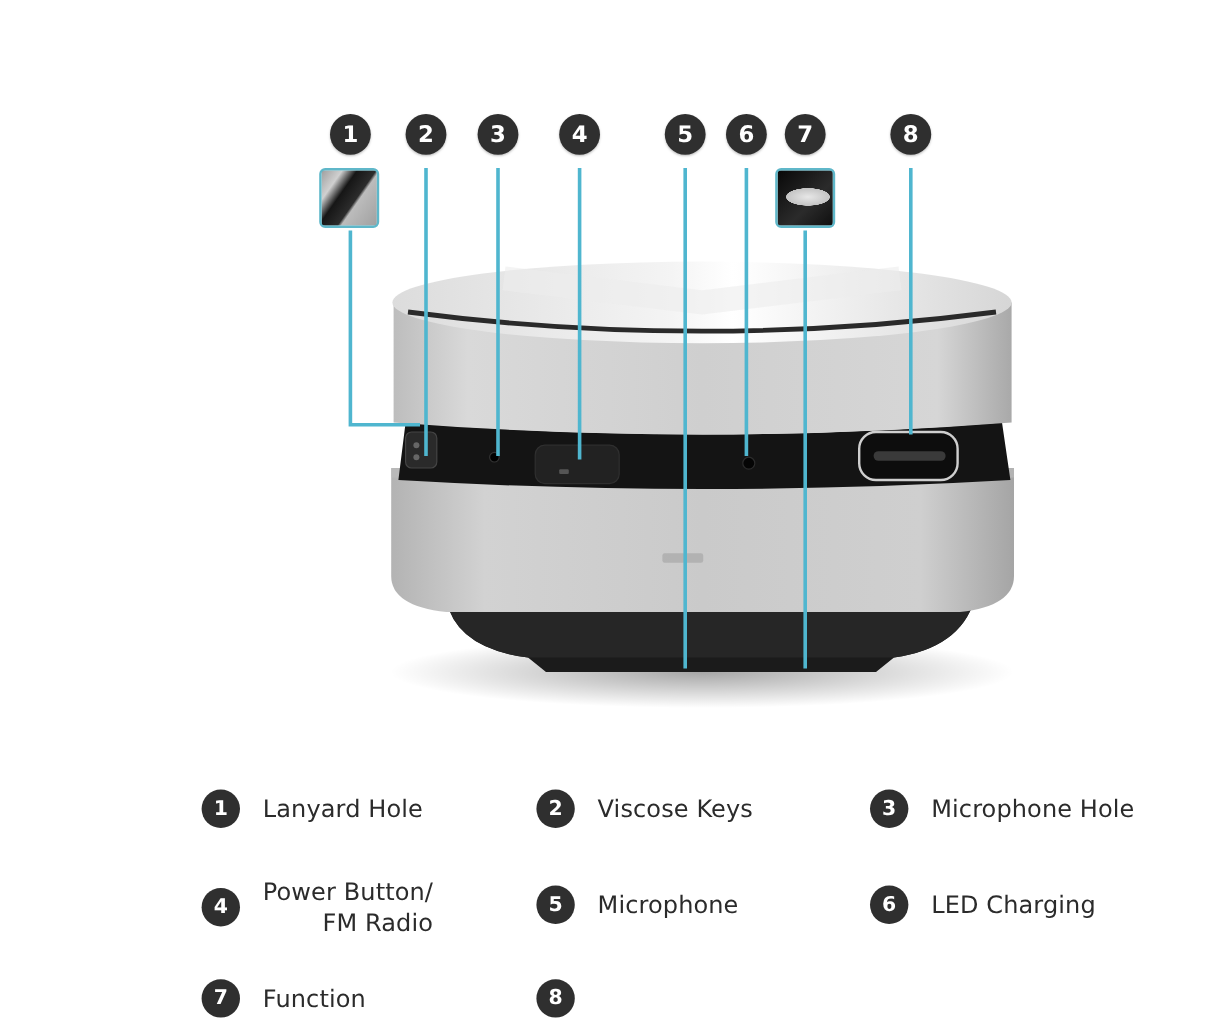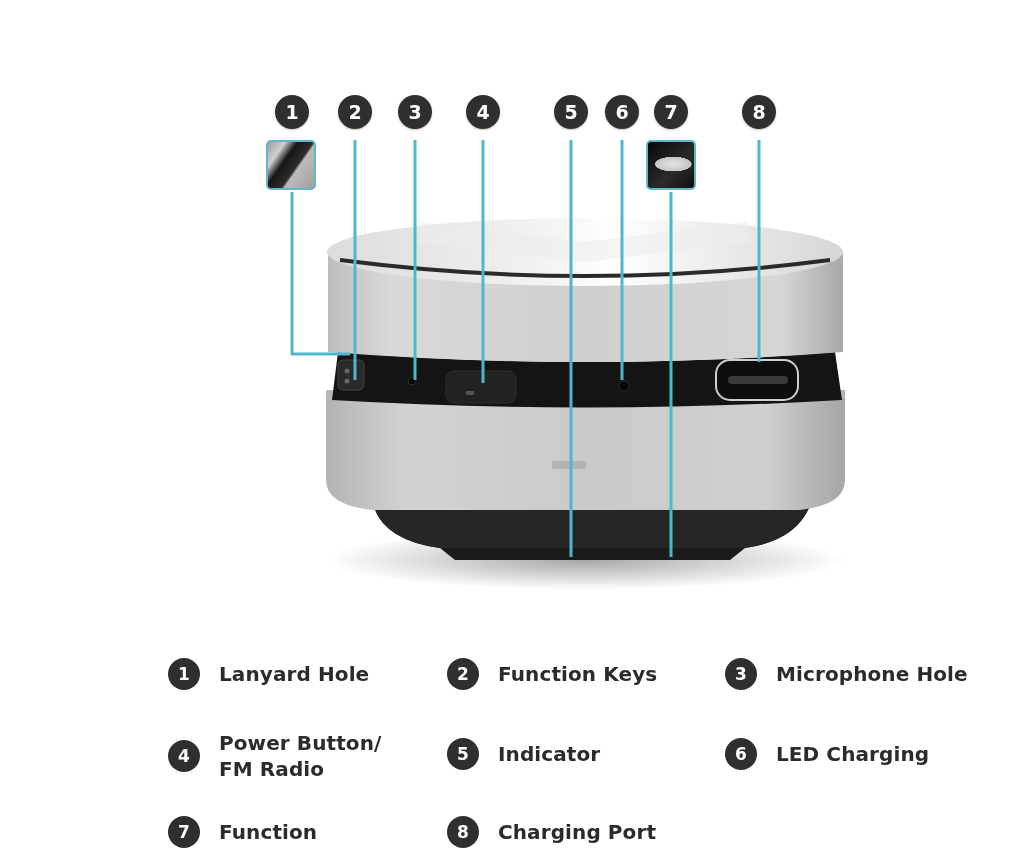--- a/index.html
+++ b/index.html
@@ -9,23 +9,23 @@
   .badge { position: absolute; width: 34px; height: 34px; border-radius: 50%;
            background: #2f2f2f; color: #fff; font-weight: bold; font-size: 19px;
            display: flex; align-items: center; justify-content: center;
            transform: translate(-50%, -50%); box-shadow: 0 1px 2px rgba(0,0,0,.25); }
   .thumb { position: absolute; width: 50px; height: 50px; border: 2px solid #5fb7c9;
            border-radius: 5px; overflow: hidden; box-sizing: border-box; }
   .legend-item { position: absolute; display: flex; align-items: center; }
   .legend-badge { width: 32px; height: 32px; border-radius: 50%; background: #2f2f2f; color: #fff;
                   font-weight: bold; font-size: 17px; display: flex; align-items: center;
                   justify-content: center; flex: 0 0 32px; }
-  .legend-label { margin-left: 19px; font-size: 20px; color: #2b2b2b; font-weight: bold;
+  .legend-label { margin-left: 19px; font-size: 20px; color: #2b2b2b; font-weight: normal;
                   line-height: 26px; letter-spacing: 0.1px; }
-  .legend-label.two-line { white-space: pre-line; }
+  .legend-label.two-line { white-space: pre-line; text-align: right; }
 </style>
 </head>
 <body>
 
 <div class="stage">
 
   <svg width="1024" height="862" style="position:absolute;left:0;top:0">
     <defs>
       <linearGradient id="bodyGrad" x1="0" x2="1" y1="0" y2="0">
         <stop offset="0" stop-color="#bdbdbd"></stop>
@@ -116,43 +116,42 @@
   <div class="badge" style="left:671px;top:112px;">7</div>
   <div class="badge" style="left:759px;top:112px;">8</div>
 
   <div>
     <div class="legend-item" style="left:168px;top:658px;">
       <div class="legend-badge">1</div>
       <div class="legend-label">Lanyard Hole</div>
     </div>
     <div class="legend-item" style="left:447px;top:658px;">
       <div class="legend-badge">2</div>
-      <div class="legend-label">Function Keys</div>
+      <div class="legend-label">Viscose Keys</div>
     </div>
     <div class="legend-item" style="left:725px;top:658px;">
       <div class="legend-badge">3</div>
       <div class="legend-label">Microphone Hole</div>
     </div>
 
     <div class="legend-item" style="left:168px;top:730px;">
       <div class="legend-badge">4</div>
       <div class="legend-label two-line">Power Button/
 FM Radio</div>
     </div>
     <div class="legend-item" style="left:447px;top:738px;">
       <div class="legend-badge">5</div>
-      <div class="legend-label">Indicator</div>
+      <div class="legend-label">Microphone</div>
     </div>
     <div class="legend-item" style="left:725px;top:738px;">
       <div class="legend-badge">6</div>
       <div class="legend-label">LED Charging</div>
     </div>
 
     <div class="legend-item" style="left:168px;top:816px;">
       <div class="legend-badge">7</div>
       <div class="legend-label">Function</div>
     </div>
     <div class="legend-item" style="left:447px;top:816px;">
       <div class="legend-badge">8</div>
-      <div class="legend-label">Charging Port</div>
     </div>
   </div>
 </div>
 
 </body></html>

